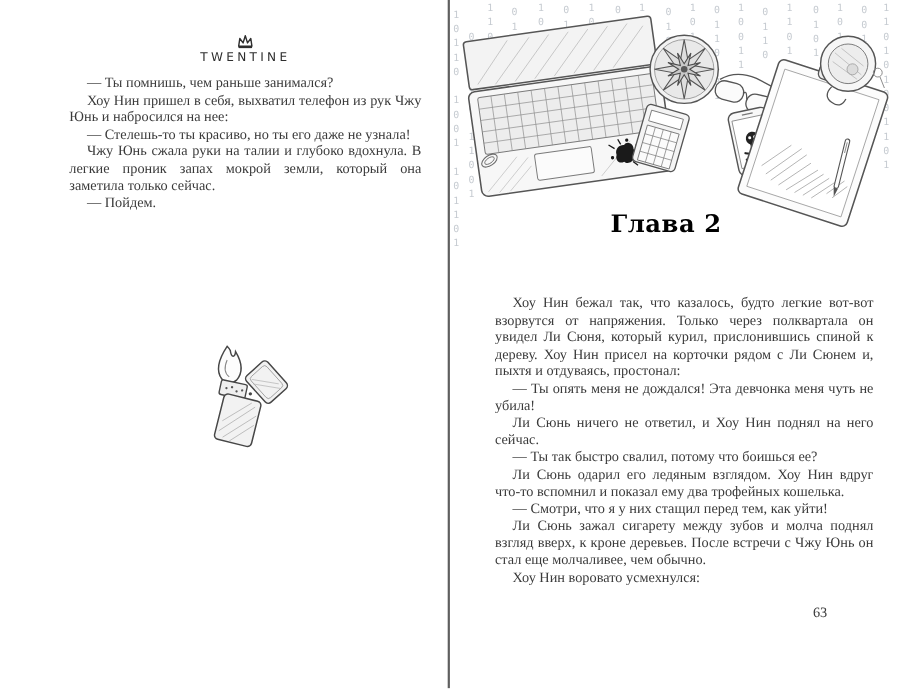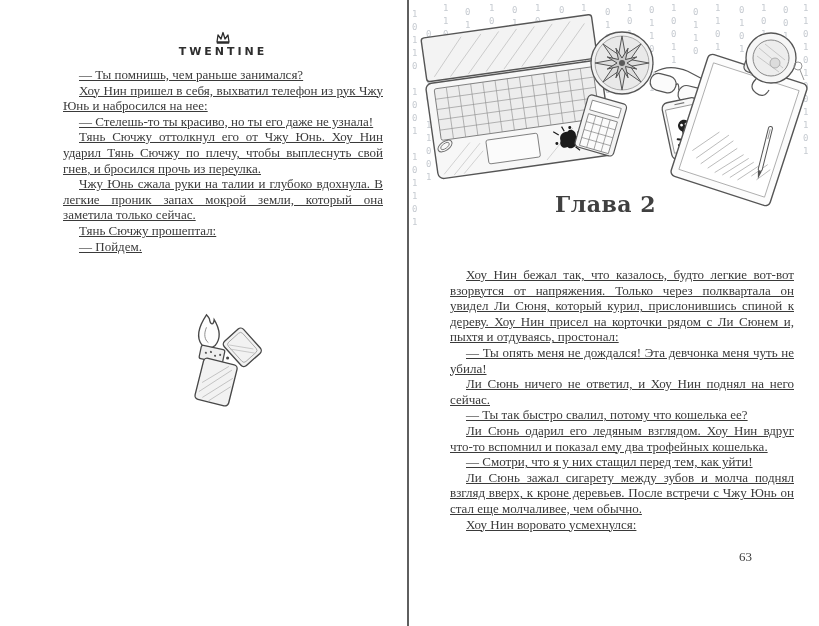--- a/index.html
+++ b/index.html
@@ -12,42 +12,42 @@
     position:absolute; left:407px; top:0; width:2px; height:626px;
     background:#5f5f5f;
   }
   
   .page-left { position:absolute; left:0; top:0; width:407px; height:626px; }
   .logo {
     position:absolute; left:63px; top:31px; width:320px; text-align:center;
   }
   .logo svg { display:block; margin:0 auto 1px auto; }
   .brand-name {
-    font-family:"DejaVu Sans", sans-serif; font-size:11px; font-weight:700;
+    font-family:"DejaVu Sans", sans-serif; font-size:11px; font-weight:400;
     letter-spacing:3px; color:#2e2e2e;
   }
   .text-col {
     text-align:justify; font-size:13px; line-height:15.6px; color:#3a3a3a;
   }
-  .text-col p { text-indent:16px;text-decoration:underline; }
+  .text-col p { text-indent:16px; }
   .text-left { position:absolute; left:63px; top:67px; width:320px; }
   .lighter-wrap { position:absolute; left:170px; top:310px; width:96px; height:98px; }
   
   .page-right { position:absolute; left:409px; top:0; width:410px; height:626px; }
   .illustration { position:absolute; left:0; top:0; width:410px; height:262px; }
   .bincol {
     position:absolute; font-family:"DejaVu Sans Mono", monospace;
     font-size:9px; line-height:13px; color:#c6cbd1; white-space:pre-line;
     text-align:center;
   }
   .desk-svg { position:absolute; left:0; top:0; }
   .chapter-title {
     position:absolute; left:146px; top:191px;
     font-family:"DejaVu Serif", serif; font-weight:bold; font-size:22px;
-    letter-spacing:0.5px; color:#404040;
+    letter-spacing:0.5px; color:#000000;
   }
   .text-right { position:absolute; left:41px; top:267px; width:344px; }
   .page-number {
     position:absolute; left:330px; top:549px; font-size:13px; color:#3a3a3a;
   }
 </style>
 </head>
 <body>
 
 <div class="book">
@@ -58,23 +58,21 @@
       <svg width="18" height="13" viewBox="0 0 18 13">
         <path d="M3,11 L4,4 L7,8 L9,1.5 L11,8 L14,4 L15,11 Z M3.4,12.2 L14.6,12.2" fill="none" stroke="#2e2e2e" stroke-width="1.3" stroke-linejoin="round" stroke-linecap="round"></path>
       </svg>
       <div class="brand-name">TWENTINE</div>
     </div>
 
     <div class="text-col text-left">
         <p>— Ты помнишь, чем раньше занимался?</p>
         <p>Хоу Нин пришел в себя, выхватил телефон из рук Чжу Юнь и набросился на нее:</p>
         <p>— Стелешь-то ты красиво, но ты его даже не узнала!</p>
-        <p>Тянь Сючжу оттолкнул его от Чжу Юнь. Хоу Нин ударил Тянь Сючжу по плечу, чтобы выплеснуть свой гнев, и бросился прочь из переулка.</p>
         <p>Чжу Юнь сжала руки на талии и глубоко вдохнула. В легкие проник запах мокрой земли, который она заметила только сейчас.</p>
-        <p>Тянь Сючжу прошептал:</p>
         <p>— Пойдем.</p>
       </div>
 
     <div class="lighter-wrap">
       <svg width="96" height="98" viewBox="0 0 100 100">
 
         <path d="M38,4 C30,16 27,27 33,35 C36,39 43,40 47,36 C53,29 52,19 46,9 C45.5,15 42,15 41,8 C40.2,6 39,5 38,4 Z" fill="#fdfdfd" stroke="#474747" stroke-width="1.4"></path>
         <path d="M38,17 C35,24 36,30 40,33" fill="none" stroke="#8a8a8a" stroke-width="1"></path>
 
         <g transform="rotate(12 44 46)">
@@ -315,21 +313,21 @@
         </g>
       </svg>
     </div>
 
     <div class="chapter-title">Глава 2</div>
 
     <div class="text-col text-right">
         <p>Хоу Нин бежал так, что казалось, будто легкие вот-вот взорвутся от напряжения. Только через полквартала он увидел Ли Сюня, который курил, прислонившись спиной к дереву. Хоу Нин присел на корточки рядом с Ли Сюнем и, пыхтя и отдуваясь, простонал:</p>
         <p>— Ты опять меня не дождался! Эта девчонка меня чуть не убила!</p>
         <p>Ли Сюнь ничего не ответил, и Хоу Нин поднял на него сейчас.</p>
-        <p>— Ты так быстро свалил, потому что кошелька ее?</p>
+        <p>— Ты так быстро свалил, потому что боишься ее?</p>
         <p>Ли Сюнь одарил его ледяным взглядом. Хоу Нин вдруг что-то вспомнил и показал ему два трофейных кошелька.</p>
         <p>— Смотри, что я у них стащил перед тем, как уйти!</p>
         <p>Ли Сюнь зажал сигарету между зубов и молча поднял взгляд вверх, к кроне деревьев. После встречи с Чжу Юнь он стал еще молчаливее, чем обычно.</p>
         <p>Хоу Нин воровато усмехнулся:</p>
       </div>
 
     <div class="page-number">63</div>
   </div>
 </div>
 

